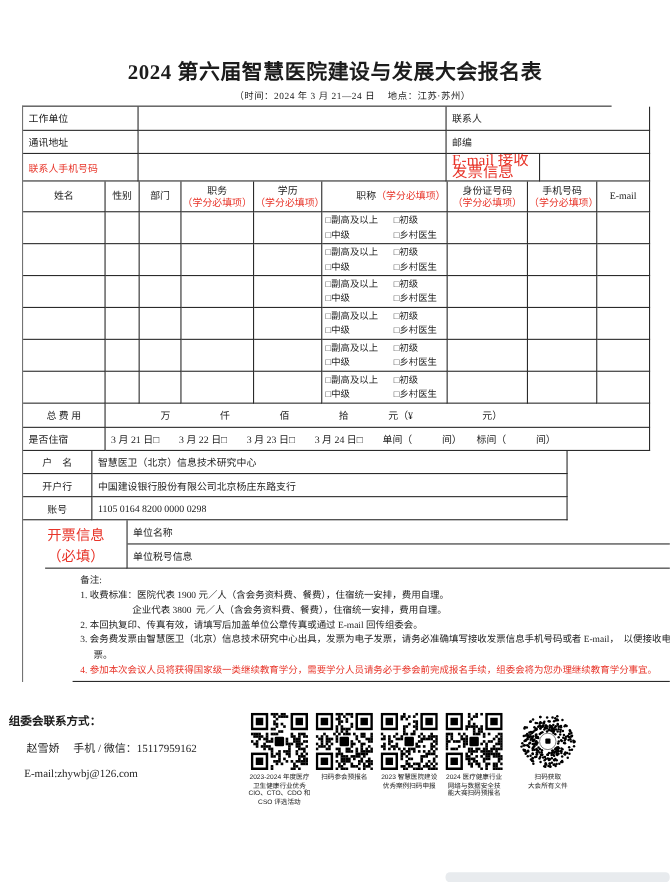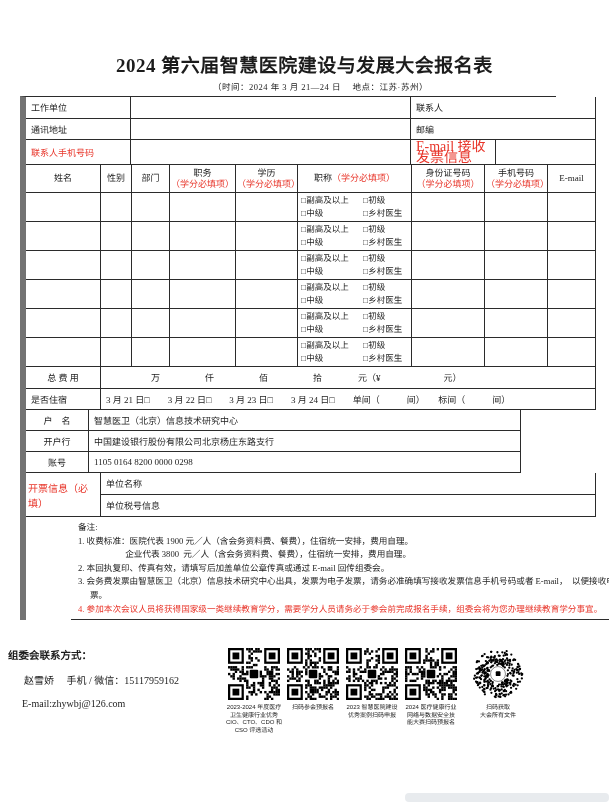--- a/index.html
+++ b/index.html
@@ -14,50 +14,50 @@
     position:absolute; top:50px; left:0; width:609px; text-align:center;
     font-size:19px; font-weight:bold; letter-spacing:0.5px;
   }
   .doc-subtitle {
     position:absolute; top:80px; left:16px; width:609px; text-align:center;
     font-size:8.5px; letter-spacing:0.5px;
   }
   
   .tbl {
     position:absolute; top:96px; left:20px; width:536px;
-    border-left:6px solid #737373; border-top:1px solid #2b2b2b;
+    border-left:1px solid #737373; border-top:1px solid #2b2b2b;
     display:flex; flex-direction:column; font-size:9px;
   }
   .row { display:flex; flex-direction:row; align-items:stretch; }
   .cell {
     border-right:1px solid #2b2b2b; border-bottom:1px solid #2b2b2b;
     display:flex; align-items:center; padding:1px 5px; overflow:hidden;
   }
   .center { justify-content:center; text-align:left; }
   .pre { white-space:pre; }
   .col { display:flex; flex-direction:column; }
   .contents { display:contents; }
   .hc { flex-direction:column; justify-content:center; text-align:center; line-height:11px; padding:1px 1px; }
-  .hc-inline { flex-direction:row; flex-wrap:wrap; justify-content:center; text-align:center; line-height:11px; padding:1px 1px; }
+  .hc-inline { flex-direction:row; flex-wrap:wrap; justify-content:flex-end; text-align:center; line-height:11px; padding:1px 1px; }
   .titlecell { padding:1px 3px; }
   .optgrid { display:grid; grid-template-columns:62px 50px; row-gap:2px; font-size:8.5px; line-height:11px; width:100%; }
   .notes-cell { display:block; padding:4px 7px; font-size:8.6px; line-height:13.6px; }
   .note-item { padding-left:12px; text-indent:-12px; white-space:pre-wrap; }
   
   .w105{width:105px;flex:none;} .w280{width:280px;flex:none;} .w185{width:185px;flex:none;}
   .w85{width:85px;flex:none;} .w100{width:100px;flex:none;}
   .w75{width:75px;flex:none;} .w31{width:31px;flex:none;} .w38{width:38px;flex:none;}
   .w66{width:66px;flex:none;} .w62{width:62px;flex:none;} .w114{width:114px;flex:none;}
   .w73{width:73px;flex:none;} .w63{width:63px;flex:none;} .w48{width:48px;flex:none;}
   .w495{width:495px;flex:none;} .w432{width:432px;flex:none;} .w570{width:570px;flex:none;margin-left:45px;}
   
   .h22{height:22px;} .h21{height:21px;} .h25{height:25px;} .h28{height:28px;} .h29{height:29px;}
   .h63{height:63px;} .h44{height:44px;} .h103{height:103px;}
   .acct-label { height:63px; }
-  .inv-label { height:44px; font-size:10px; padding:1px 2px; }
+  .inv-label { height:44px; font-size:13px; padding:1px 2px;margin-left:20px; }
   
   .committee-heading { position:absolute; top:647px; left:8px; font-size:10.5px; font-weight:bold;
     font-family:"Liberation Sans","DejaVu Sans",sans-serif; }
   .committee-line1 { position:absolute; top:672px; left:24px; font-size:10px; }
   .committee-line2 { position:absolute; top:698px; left:22px; font-size:10px; }
   .qr-strip { position:absolute; top:648px; left:227px; display:flex; gap:5px; }
   .qr-item { width:54px; display:flex; flex-direction:column; align-items:center; }
   .qr-item.last { margin-left:8px; }
   .qr-box { width:52px; height:52px; }
   .qr-caption { margin-top:4px; font-size:6px; line-height:7.5px; text-align:center;

